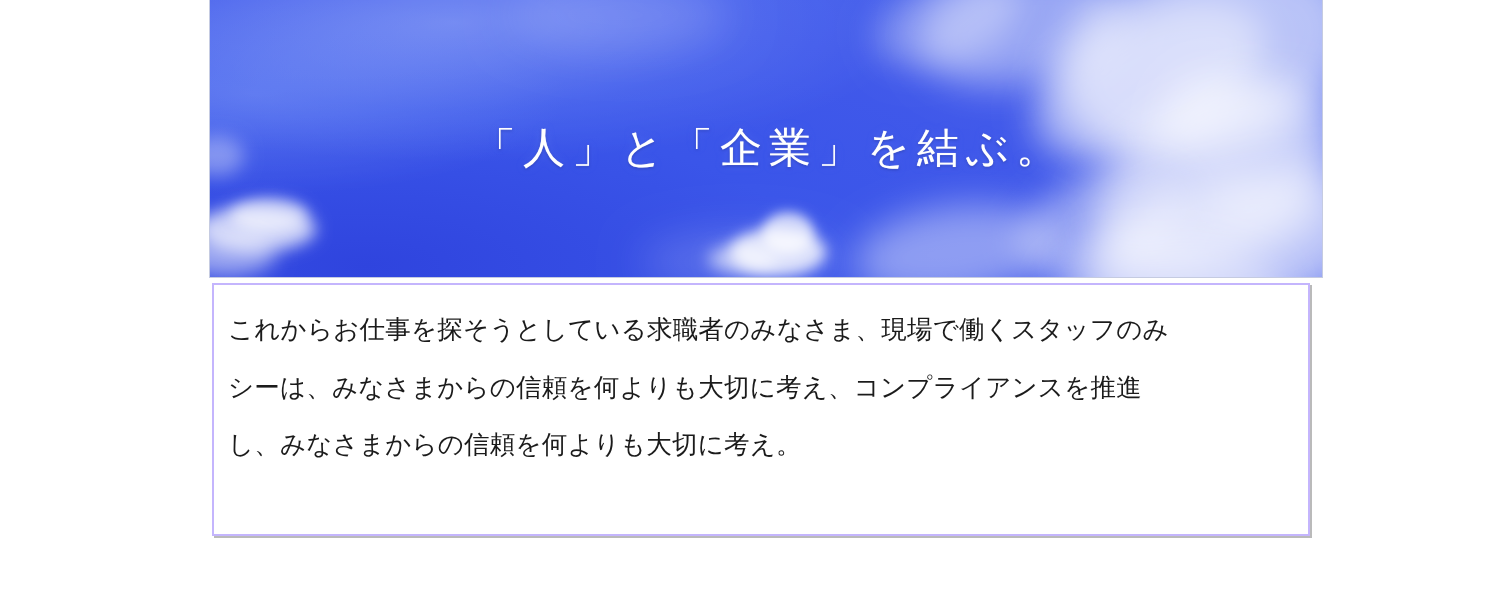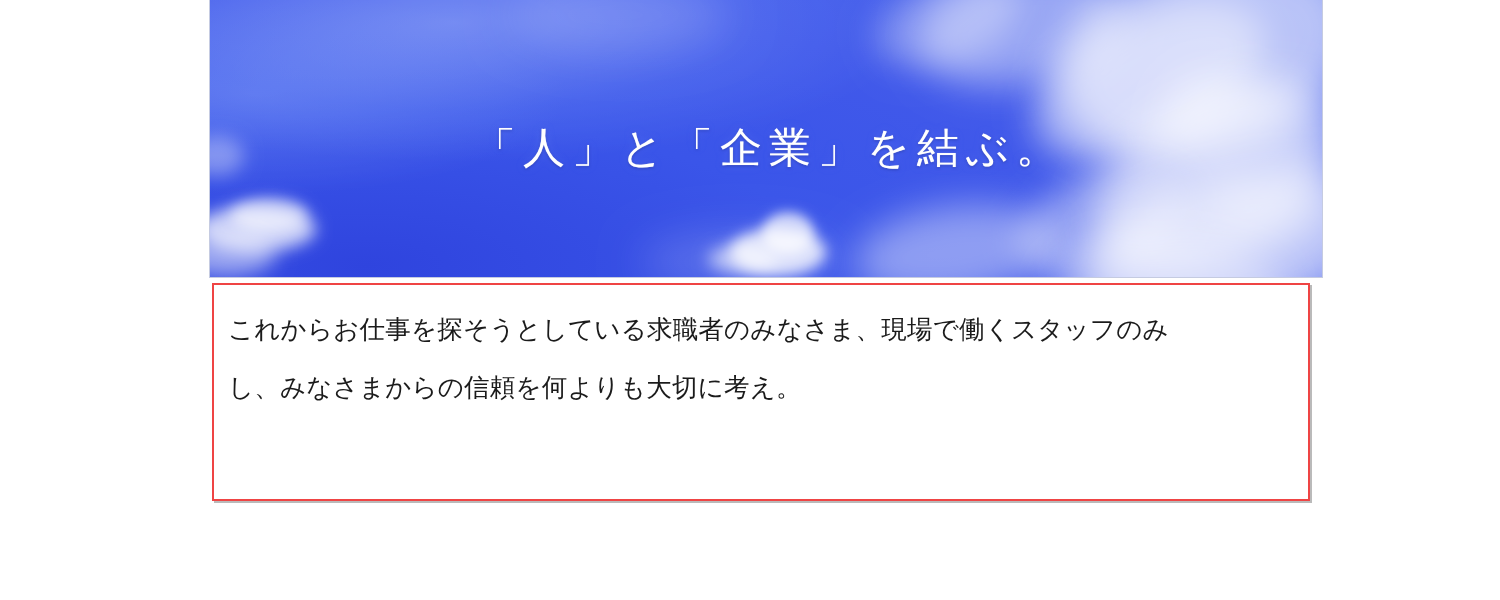--- a/index.html
+++ b/index.html
@@ -107,24 +107,24 @@
       0 1px 3px rgba(25,40,140,0.55),
       0 0 10px rgba(120,150,255,0.30);
   }
 
   
   .textbox {
     position: absolute;
     left: 212px;
     top: 283px;
     width: 1098px;
-    height: 218px;
+    height: 253px;
     box-sizing: border-box;
     background: #ffffff;
-    border: 2px solid #ef4444;
+    border: 2px solid #c4b5fd;
     box-shadow: 2px 2px 0 0 rgba(130,130,130,0.55);
   }
   .textbox-inner {
     padding: 16px 14px 10px 14px;
   }
   .body-line {
     font-family: "DejaVu Sans", "Liberation Sans", sans-serif;
     font-size: 25.5px;
     line-height: 57.5px;
     color: #1b1b1b;
@@ -163,17 +163,18 @@
     <div class="cloud cl-r4"></div>
     <div class="cloud cl-r8"></div>
     <div class="cloud cl-r9"></div>
 
     <div class="hero-title">「人」と「企業」を結ぶ。</div>
   </div>
 
   <div class="textbox">
     <div class="textbox-inner">
       <div class="body-line">これからお仕事を探そうとしている求職者のみなさま、現場で働くスタッフのみ</div>
+      <div class="body-line">シーは、みなさまからの信頼を何よりも大切に考え、コンプライアンスを推進</div>
       <div class="body-line">し、みなさまからの信頼を何よりも大切に考え。</div>
     </div>
   </div>
 
 </div>
 
 </body></html>

